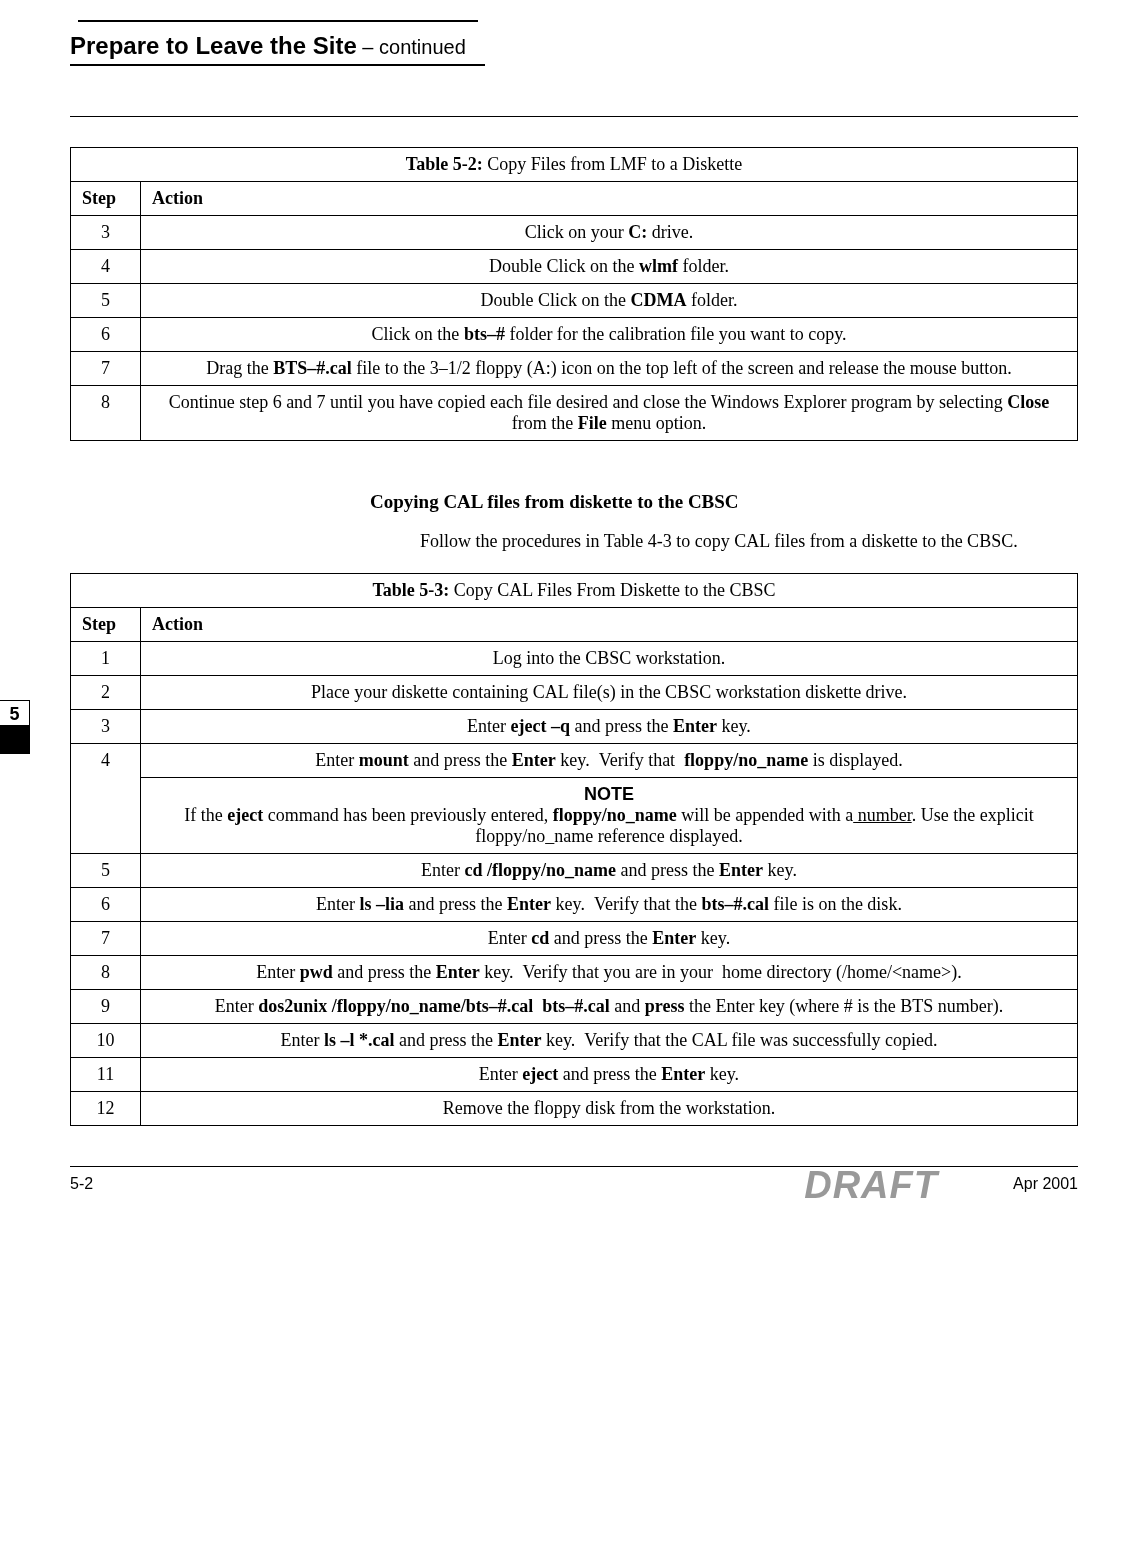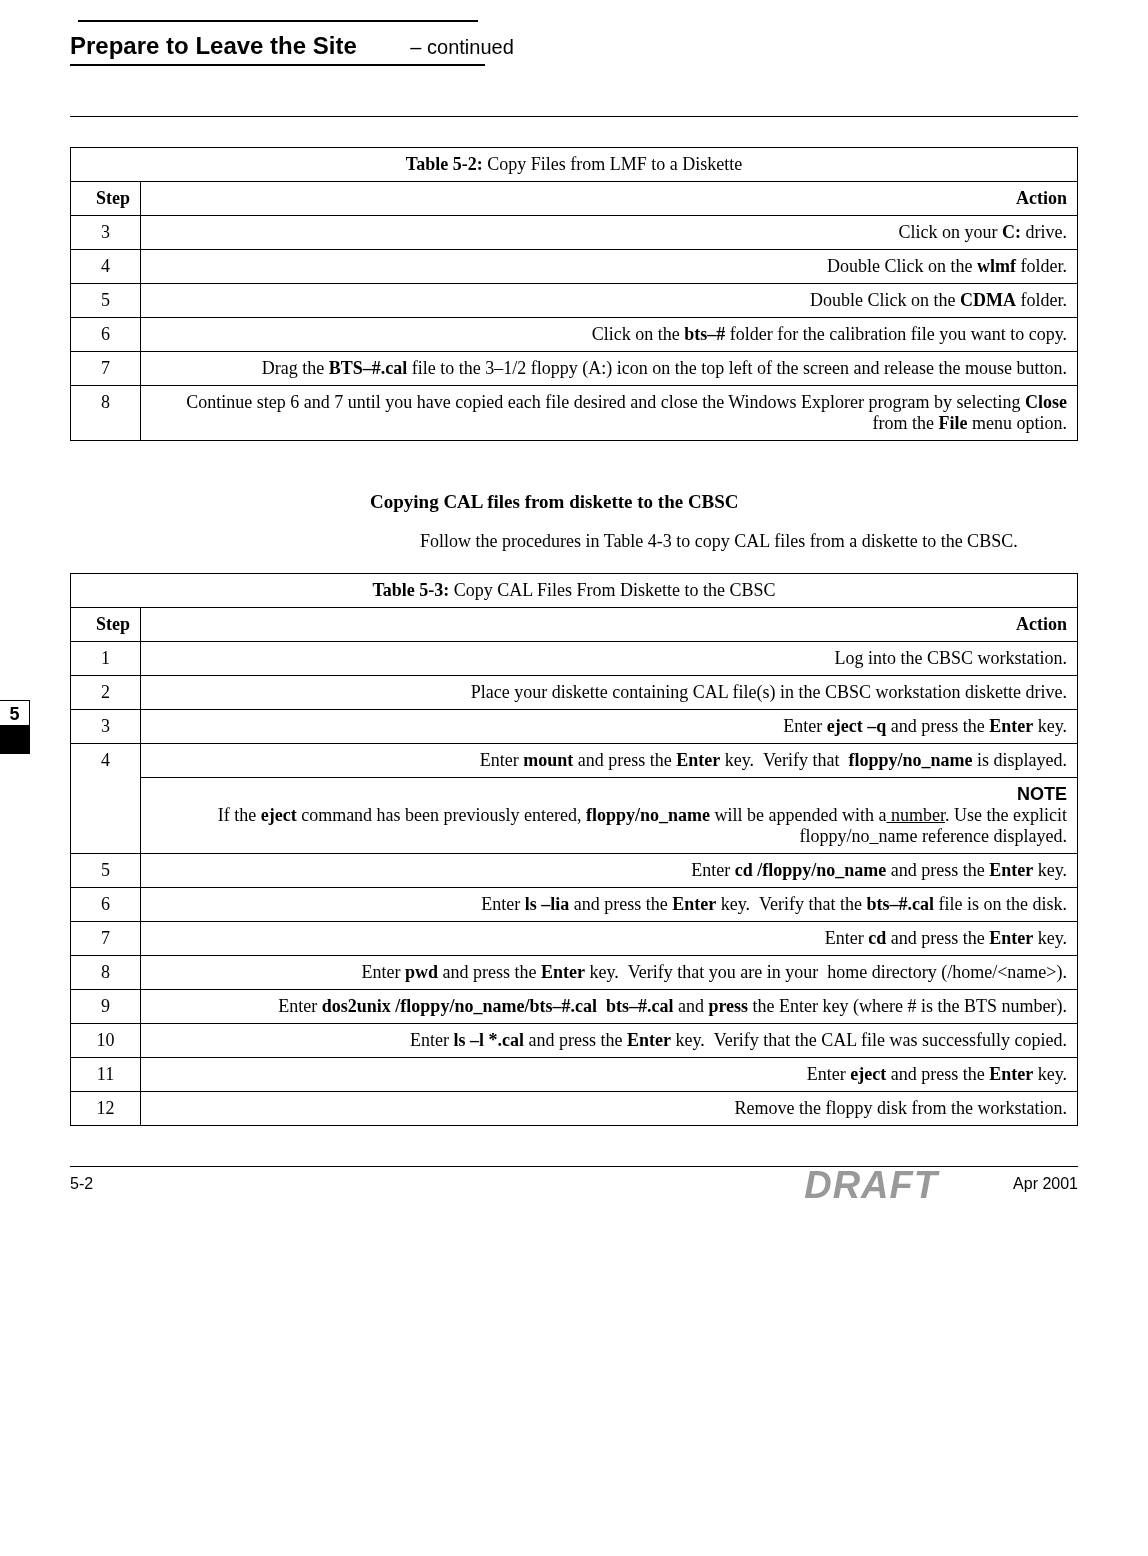--- a/index.html
+++ b/index.html
@@ -14,21 +14,20 @@
   }
   .top-title {
     font-family: Arial, Helvetica, sans-serif;
     font-weight: bold;
     font-size: 24px;
     margin: 10px 0 0 0;
   }
   .top-title .cont {
     font-weight: normal;
     font-size: 20px;
-    margin-left: 48px;
   }
   .title-underline {
     border-top: 2px solid #000;
     margin-top: 4px;
     width: 415px;
   }
   .rule {
     border-top: 1px solid #000;
     margin-top: 50px;
     margin-bottom: 30px;
@@ -36,30 +35,30 @@
   }
   table.proc {
     border-collapse: collapse;
     width: 100%;
     margin-bottom: 12px;
   }
   table.proc th, table.proc td {
     border: 1px solid #000;
     padding: 6px 10px;
     vertical-align: top;
-    text-align: right;
+    text-align: center;
   }
   table.proc .caption {
     text-align: center;
     font-weight: normal;
   }
   table.proc .caption b { font-weight: bold; }
   table.proc th.step, table.proc th.action {
     font-weight: bold;
-    text-align: right;
+    text-align: left;
     padding-left: 11px;
   }
   table.proc th.step { width: 70px; }
   table.proc td.stepnum { text-align: center; }
   table.proc td.action { }
   .section-heading {
     font-family: Liberation Serif, serif;
     font-weight: bold;
     font-size: 19px;
     margin-left: 300px;

